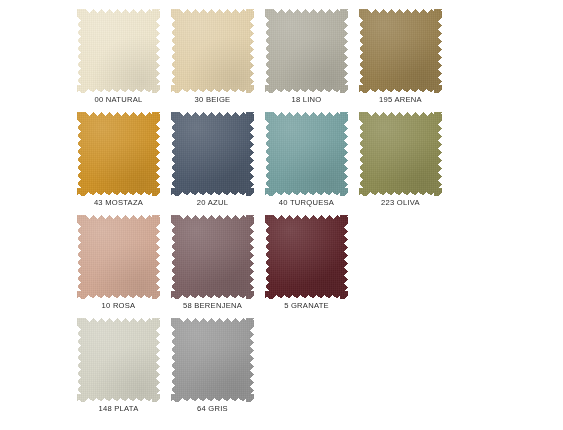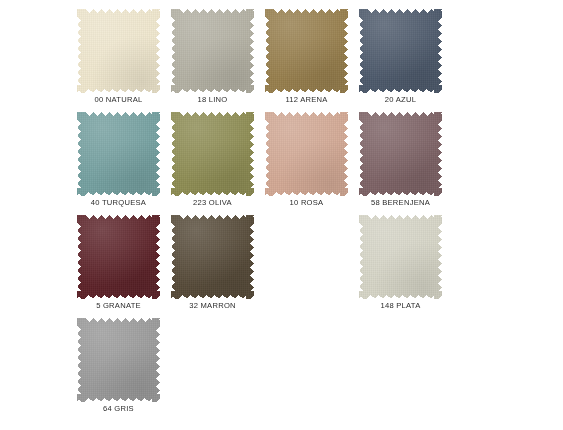--- a/index.html
+++ b/index.html
@@ -130,26 +130,34 @@
 </head>
 <body>
 
 <div id="swatch-board">
   <div class="swatch-grid" id="swatch-grid">
       <div class="swatch-cell">
         <div class="swatch-chip" style="background-color: rgb(239, 230, 205);"></div>
         <div class="swatch-label">00 NATURAL</div>
       </div>
       <div class="swatch-cell">
+        <div class="swatch-chip" style="background-color: rgb(227, 210, 172);"></div>
+        <div class="swatch-label">30 BEIGE</div>
+      </div>
+      <div class="swatch-cell">
         <div class="swatch-chip" style="background-color: rgb(179, 176, 163);"></div>
         <div class="swatch-label">18 LINO</div>
       </div>
       <div class="swatch-cell">
         <div class="swatch-chip" style="background-color: rgb(151, 126, 76);"></div>
-        <div class="swatch-label">112 ARENA</div>
+        <div class="swatch-label">195 ARENA</div>
+      </div>
+      <div class="swatch-cell">
+        <div class="swatch-chip" style="background-color: rgb(207, 146, 38);"></div>
+        <div class="swatch-label">43 MOSTAZA</div>
       </div>
       <div class="swatch-cell">
         <div class="swatch-chip" style="background-color: rgb(76, 89, 107);"></div>
         <div class="swatch-label">20 AZUL</div>
       </div>
       <div class="swatch-cell">
         <div class="swatch-chip" style="background-color: rgb(116, 160, 160);"></div>
         <div class="swatch-label">40 TURQUESA</div>
       </div>
       <div class="swatch-cell">
@@ -161,24 +169,20 @@
         <div class="swatch-label">10 ROSA</div>
       </div>
       <div class="swatch-cell">
         <div class="swatch-chip" style="background-color: rgb(125, 98, 101);"></div>
         <div class="swatch-label">58 BERENJENA</div>
       </div>
       <div class="swatch-cell">
         <div class="swatch-chip" style="background-color: rgb(92, 34, 40);"></div>
         <div class="swatch-label">5 GRANATE</div>
       </div>
-      <div class="swatch-cell">
-        <div class="swatch-chip" style="background-color: rgb(86, 74, 56);"></div>
-        <div class="swatch-label">32 MARRON</div>
-      </div>
       <div class="swatch-cell empty"></div>
       <div class="swatch-cell">
         <div class="swatch-chip" style="background-color: rgb(213, 212, 198);"></div>
         <div class="swatch-label">148 PLATA</div>
       </div>
       <div class="swatch-cell">
         <div class="swatch-chip" style="background-color: rgb(154, 154, 154);"></div>
         <div class="swatch-label">64 GRIS</div>
       </div>
       <div class="swatch-cell empty"></div>

